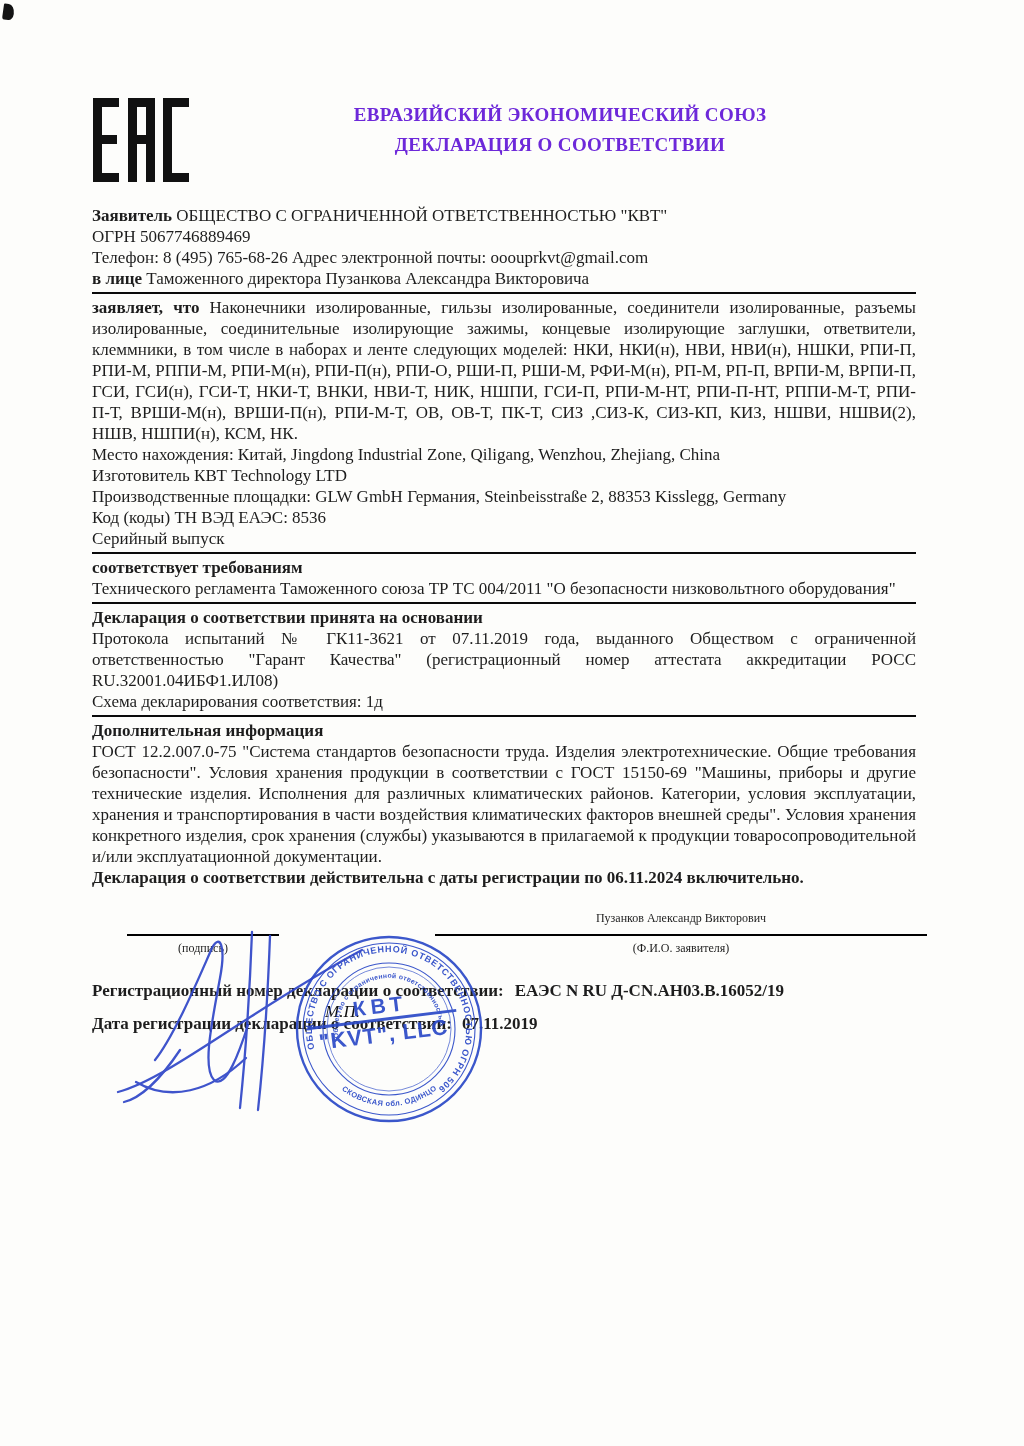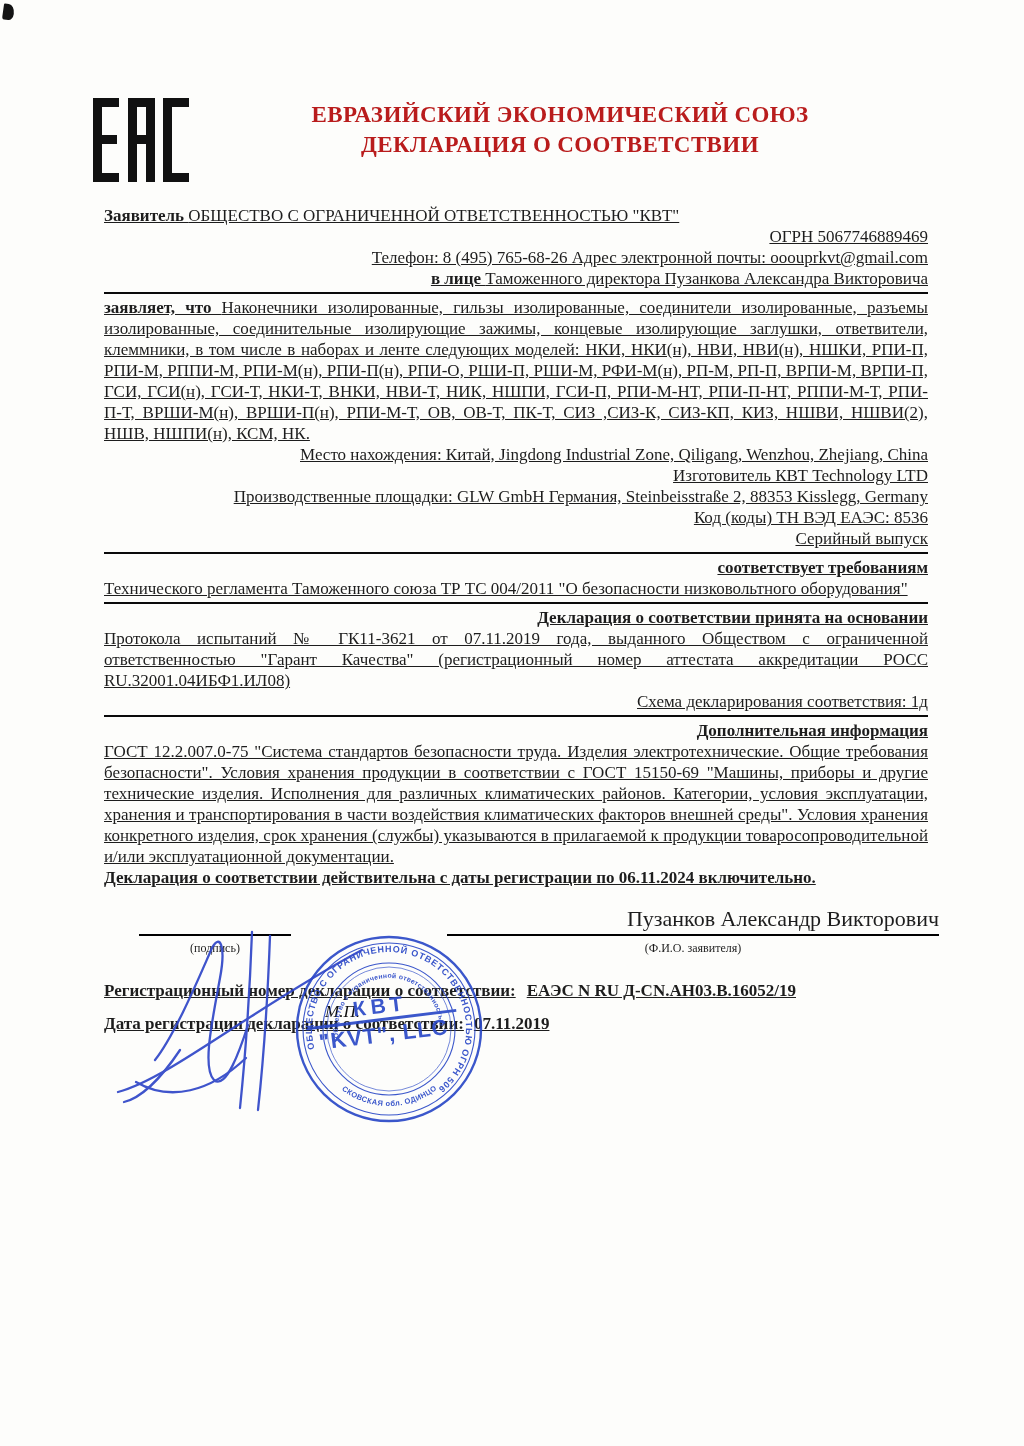--- a/index.html
+++ b/index.html
@@ -13,31 +13,31 @@
     overflow:hidden;
   }
   .artifact{
     position:absolute;left:3px;top:4px;width:11px;height:16px;
     background:#141414;border-radius:10% 60% 45% 20%;
     transform:rotate(8deg);
   }
   .logo{position:absolute;left:93px;top:98px;width:96px;height:84px;}
   .title{
     position:absolute;left:190px;top:100px;width:740px;
-    text-align:center;font-weight:bold;font-size:23px;line-height:30px;
-    color:#b91c1c;letter-spacing:.4px;
+    text-align:center;font-weight:bold;font-size:19px;line-height:30px;
+    color:#6d28d9;letter-spacing:.4px;
   }
-  .content{position:absolute;left:104px;top:205px;width:824px;font-size:17px;line-height:21px;text-decoration:underline;}
+  .content{position:absolute;left:92px;top:205px;width:824px;font-size:17px;line-height:21px;}
   .content p{margin:0;text-align:justify;}
-  .content .nj{text-align:right;}
+  .content .nj{text-align:left;}
   b{font-weight:bold;}
   .rule{border-top:2px solid #0a0a0a;margin:3px 0 3px 0;height:0;}
   .validity{margin-top:5px;font-weight:bold;text-align:left;}
   .sig-row{position:relative;height:64px;margin-top:8px;}
-  .sig-name{position:absolute;left:343px;top:12px;width:492px;text-align:right;font-size:22px;}
+  .sig-name{position:absolute;left:343px;top:12px;width:492px;text-align:center;font-size:12px;}
   .sig-line-left{position:absolute;left:35px;top:38px;width:152px;border-top:2px solid #000;}
   .sig-line-right{position:absolute;left:343px;top:38px;width:492px;border-top:2px solid #000;}
   .cap{position:absolute;top:42px;font-size:12px;text-align:center;}
   .cap-sign{left:35px;width:152px;}
   .cap-fio{left:343px;width:492px;}
   .reg{margin-top:20px;font-weight:bold;font-size:17px;line-height:22px;}
   .reg .val{margin-left:11px;}
   .reg-date{margin-top:11px;}
   .reg-date .val{margin-left:10px;}
   

